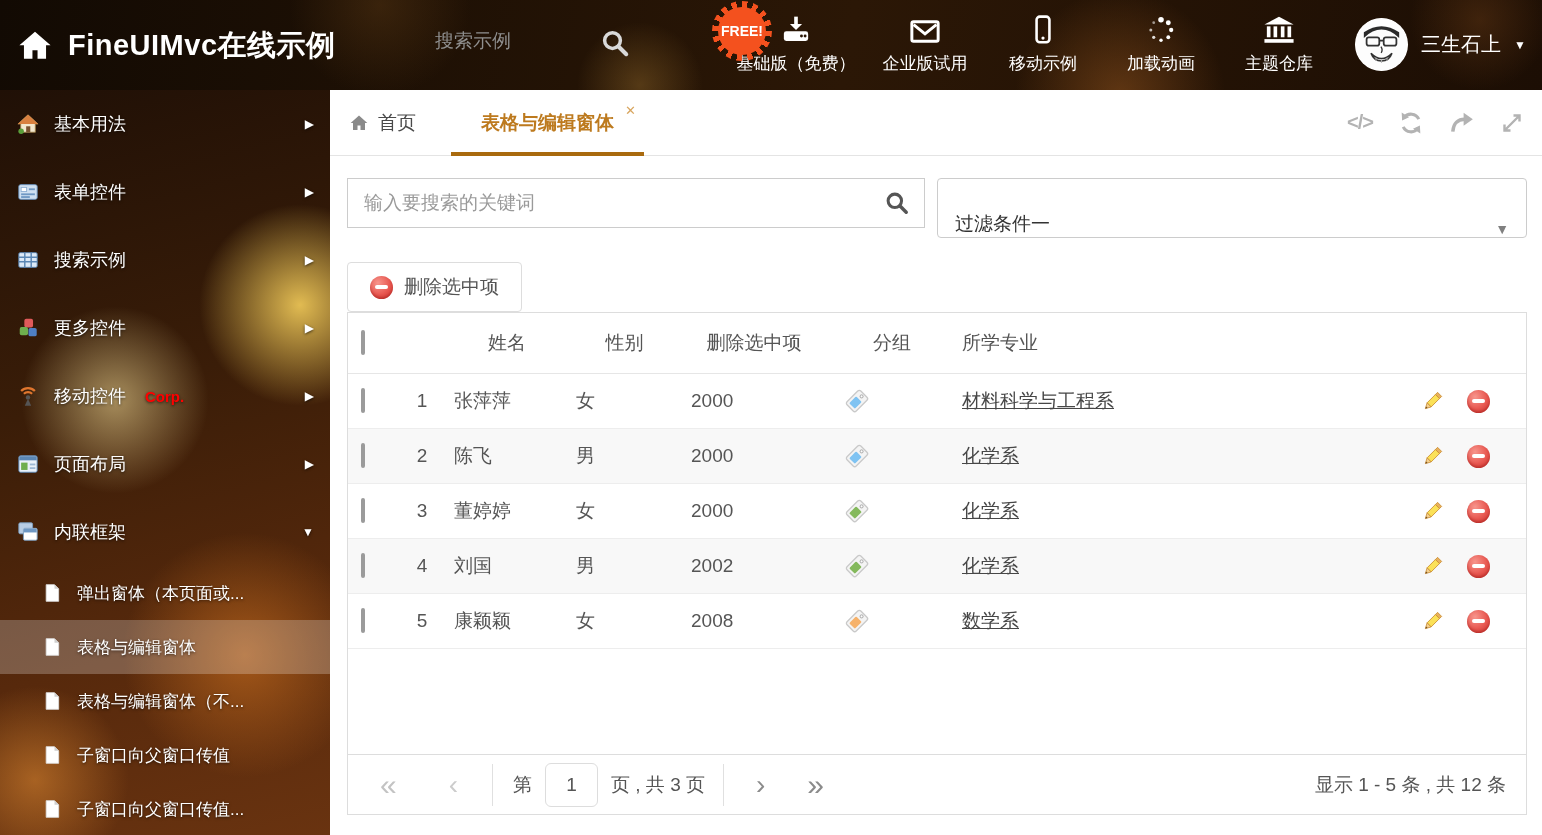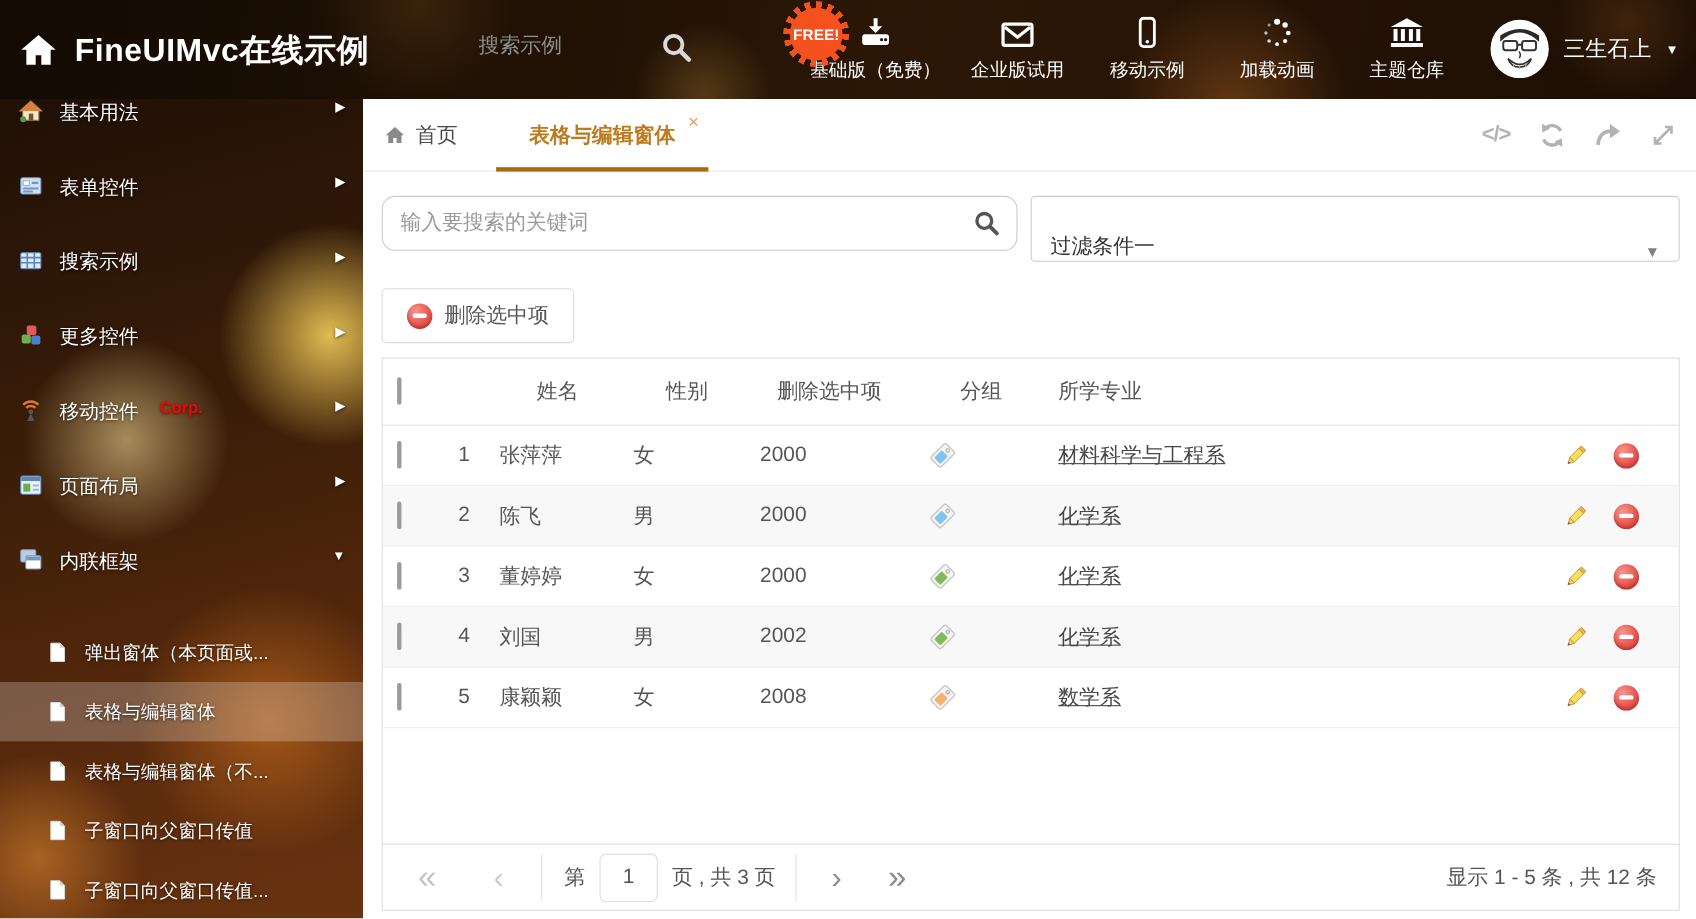--- a/index.html
+++ b/index.html
@@ -53,21 +53,21 @@
   
   .sidebar {
     position:relative; width:330px; height:745px; overflow:hidden; flex:none;
     background:
       radial-gradient(circle 140px at 300px 215px, rgba(255,215,95,.85), rgba(255,215,95,0) 72%),
       radial-gradient(circle 130px at 115px 310px, rgba(255,232,160,.55), rgba(255,232,160,0) 72%),
       radial-gradient(circle 170px at 245px 565px, rgba(225,125,35,.55), rgba(225,125,35,0) 72%),
       radial-gradient(circle 130px at 35px 690px, rgba(240,150,55,.5), rgba(240,150,55,0) 72%),
       linear-gradient(165deg,#201006,#3a1d08 40%,#57290c 72%,#693310);
   }
-  .side-item { height:68px; display:flex; align-items:flex-start; gap:15px; padding:0 16px 0 17px;
+  .side-item { height:68px; display:flex; align-items:center; gap:15px; padding:0 16px 0 17px;
     color:#fff; font-size:18px; cursor:pointer; text-shadow:0 1px 3px rgba(0,0,0,.65); }
   .side-item .arrow { margin-left:auto; font-size:12px; }
   .corp-tag { color:#f00; font-size:15px; font-weight:bold; margin-left:4px; }
   .side-sub { height:54px; display:flex; align-items:center; gap:15px; padding-left:42px;
     color:#fff; font-size:17px; cursor:pointer; text-shadow:0 1px 3px rgba(0,0,0,.65); }
   .side-sub.active { background:rgba(255,255,255,.24); }
 
   
   .main { flex:1; display:flex; flex-direction:column; background:#fff; }
 
@@ -78,21 +78,21 @@
     display:flex; align-items:center; color:#bd7a1e; font-weight:bold; font-size:19px; cursor:pointer; }
   .tab-active::after { content:""; position:absolute; left:0; right:0; bottom:-1px; height:4px; background:#a96a0e; }
   .tab-close { position:absolute; top:13px; right:8px; font-size:13px; font-weight:bold; color:#d8a55e; cursor:pointer; }
   .tab-tools { position:absolute; right:18px; top:0; height:100%; display:flex; align-items:center; gap:25px; }
   .tool { color:#b3b3b3; cursor:pointer; display:flex; align-items:center; }
   .tool-code { font-size:20px; font-weight:bold; letter-spacing:-1px; }
 
   .content { padding:22px 15px 0 17px; flex:1; }
 
   .filter-row { display:flex; gap:12px; }
-  .search-box { width:578px; height:50px; border:1px solid #ccc; border-radius:12px;
+  .search-box { width:578px; height:50px; border:1px solid #ccc; border-radius:0;
     display:flex; align-items:center; padding:0 14px; background:#fff; }
   .search-box input { flex:1; border:0; outline:0; font-size:19px; color:#333; font-family:inherit; }
   .search-box input::placeholder { color:#9a9a9a; }
   .select-box { flex:1; height:60px; border:1px solid #ccc; border-radius:4px;
     display:flex; align-items:flex-end; padding:0 17px; font-size:19px; color:#333; cursor:pointer; background:#fff; }
   .select-caret { margin-left:auto; color:#808080; font-size:14px; }
 
   .action-row { margin-top:24px; display:flex; justify-content:space-between; }
   .btn { height:50px; border:1px solid #ddd; border-radius:4px; background:#fff;
     display:flex; align-items:center; gap:11px; padding:0 22px; font-size:19px; color:#555; cursor:pointer; }
@@ -104,21 +104,21 @@
     background:#fff; border-radius:2px; }
   .icon-plus { width:23px; height:23px; border-radius:50%; position:relative; flex:none;
     background:radial-gradient(circle at 35% 30%, #b8e39c, #67b84f 55%, #4e9e3d);
     box-shadow:inset 0 -2px 3px rgba(20,80,0,.35); }
   .icon-plus::after { content:""; position:absolute; left:5px; top:9.6px; width:13px; height:3.8px;
     background:#fff; border-radius:2px; }
   .icon-plus::before { content:""; position:absolute; top:5px; left:9.6px; height:13px; width:3.8px;
     background:#fff; border-radius:2px; }
 
   
-  .grid { margin-top:13px; border:1px solid #ddd; height:503px; display:flex; flex-direction:column; }
+  .grid { border:1px solid #ddd; height:503px; display:flex; flex-direction:column; }
   .thead { height:61px; flex:none; display:flex; align-items:center; border-bottom:1px solid #e6e6e6;
     color:#555; font-size:19px; }
   .tr { height:55px; flex:none; display:flex; align-items:center; border-bottom:1px solid #ededed;
     font-size:19px; color:#555; }
   .tr.alt { background:#f8f8f8; }
   .grid-filler { flex:1; }
   .tfoot { height:60px; flex:none; border-top:1px solid #ddd; display:flex; align-items:center;
     font-size:19px; color:#555; padding:0 20px 0 32px; }
 
   .td { flex:none; }

